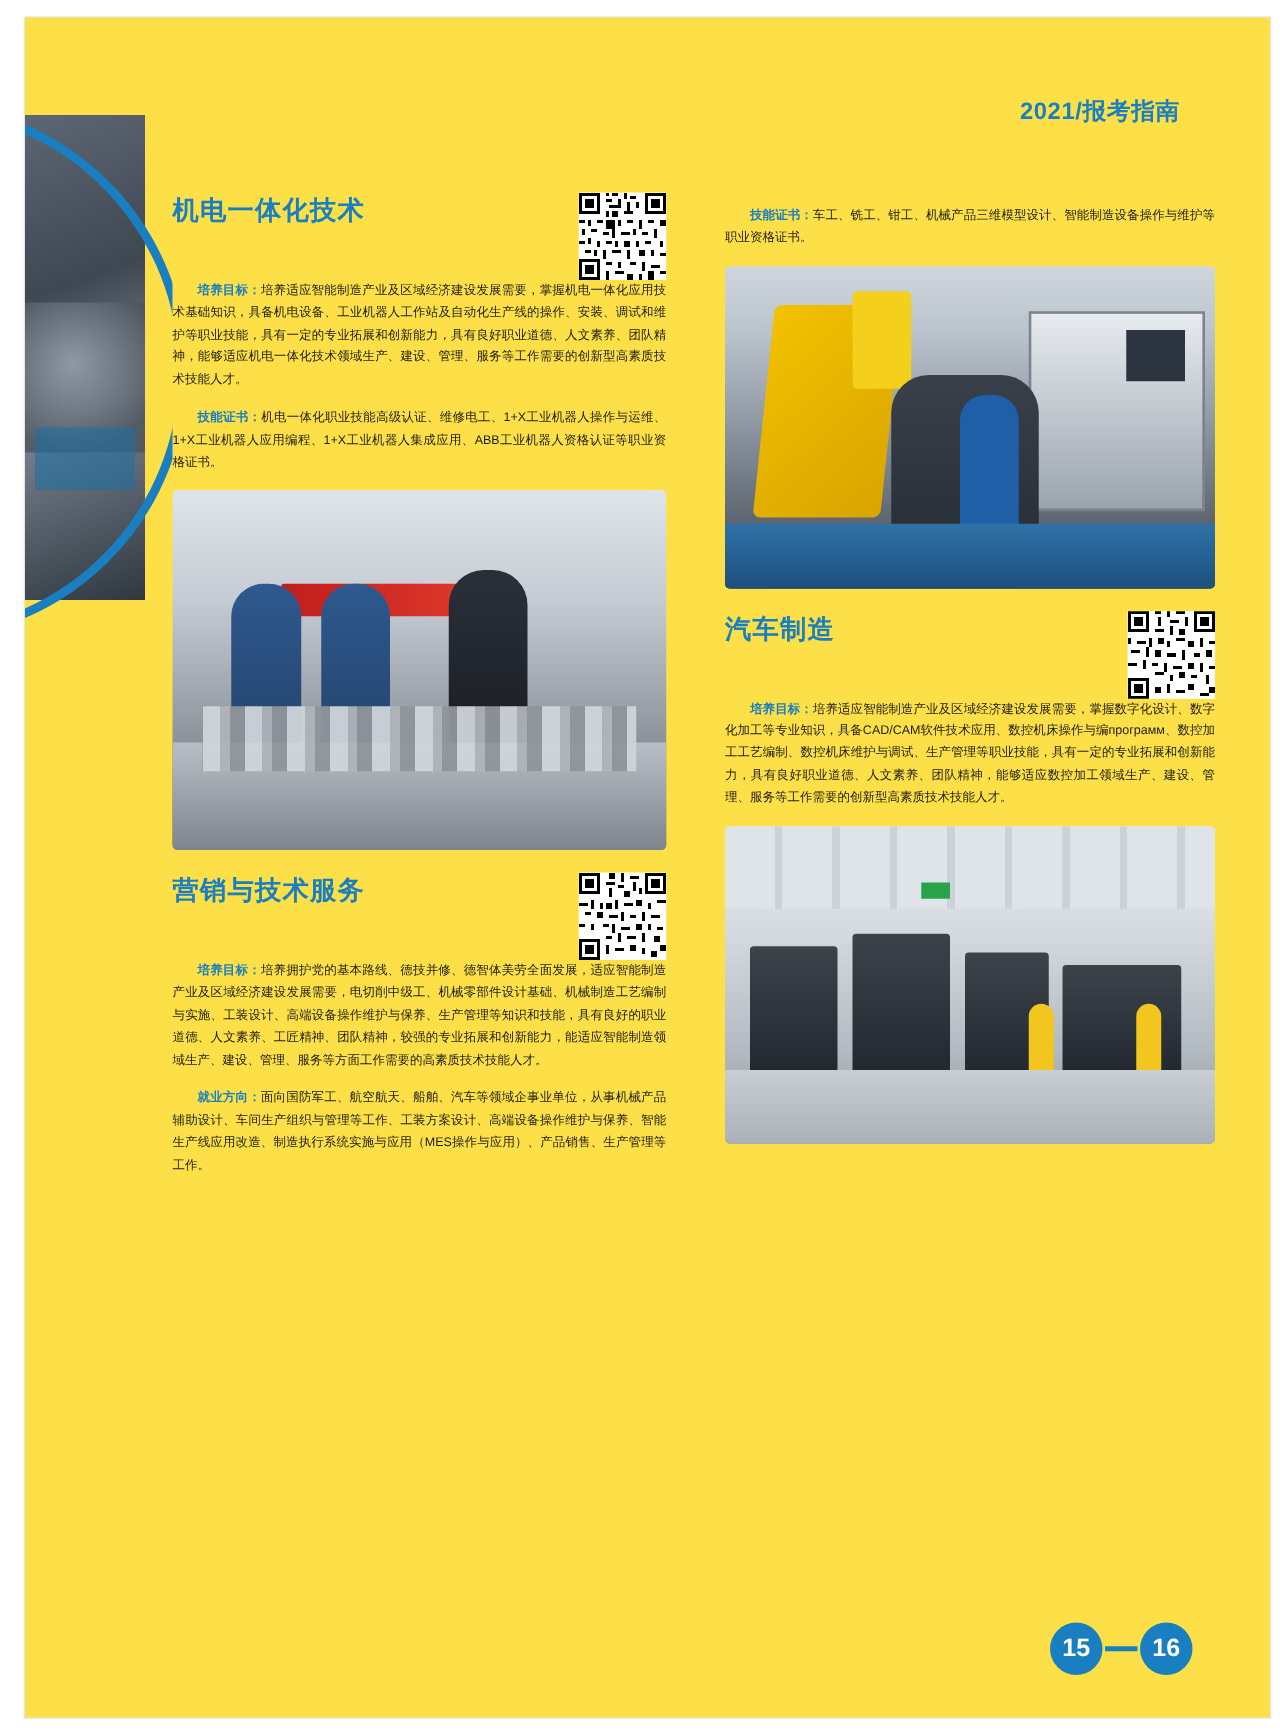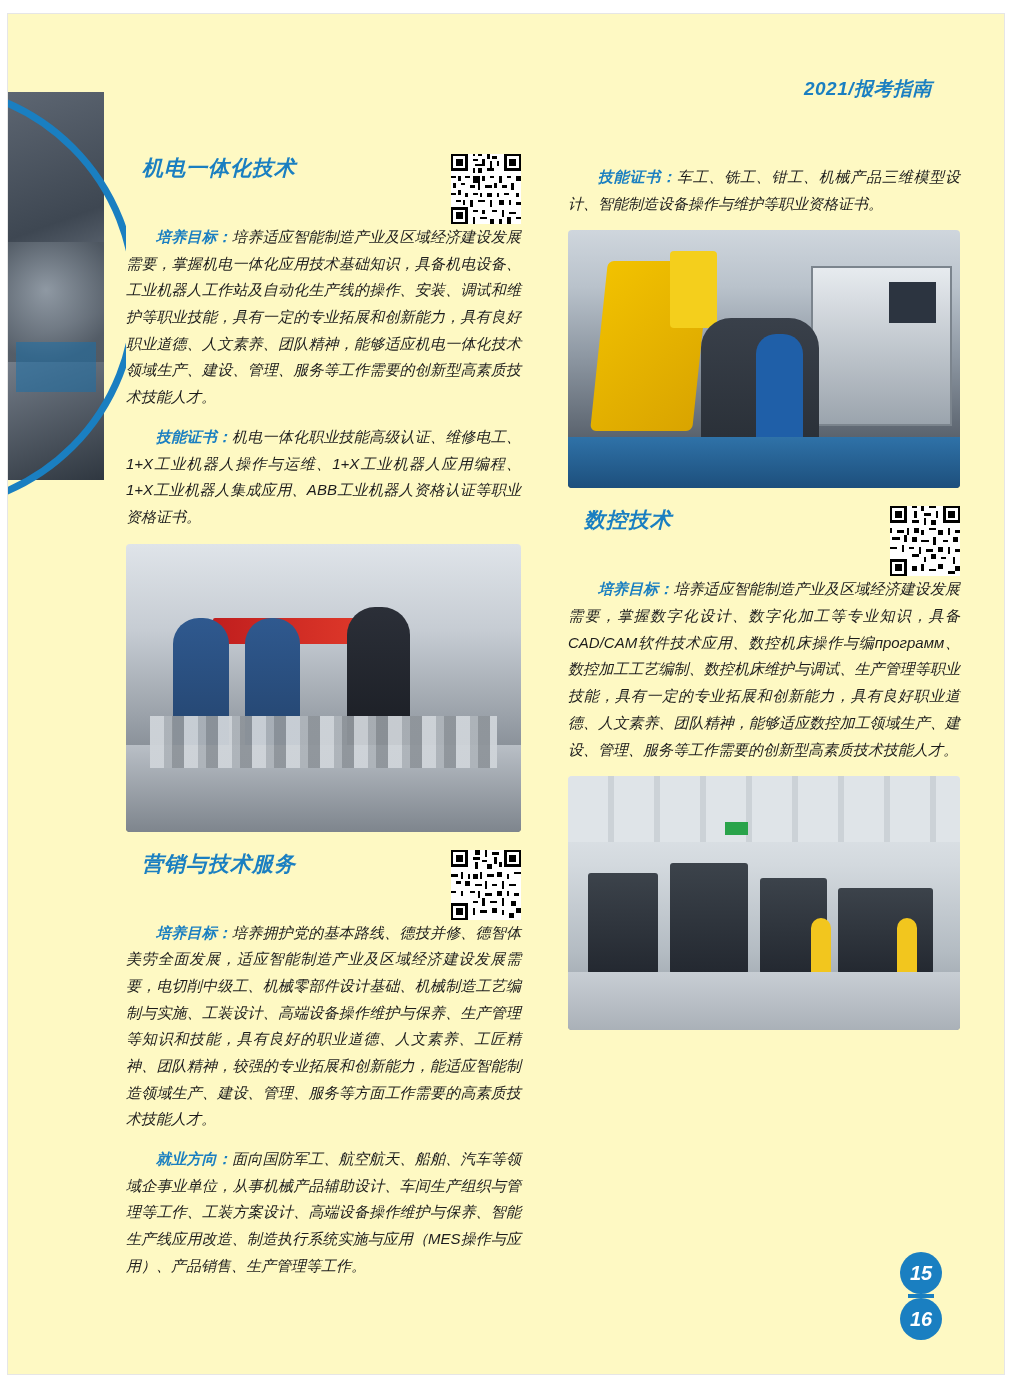--- a/index.html
+++ b/index.html
@@ -6,26 +6,25 @@
   html, body { margin:0; padding:0; }
   body {
     width:1024px; height:1388px;
     background:#ffffff;
     font-family:"Liberation Sans", sans-serif;
     position:relative;
     overflow:hidden;
   }
   .page {
     position:absolute;
-    left:8px; top:14px;
+    left:20px; top:14px;
     width:996px; height:1360px;
-    background:#fef9c3;
+    background:#fde047;
     box-shadow:0 0 0 1px #e6e6e6;
     overflow:hidden;
-    font-style:italic;
   }
 
   
   .header {
     position:absolute;
     right:72px; top:62px;
     font-size:19px;
     font-weight:bold;
     color:#1a7fc1;
     letter-spacing:0.5px;
@@ -83,32 +82,31 @@
     color:#1a7fc1;
     font-size:21px;
     font-weight:bold;
     margin:0 0 14px 0;
     letter-spacing:1px;
   }
   .title-row {
     display:flex;
     align-items:flex-start;
     justify-content:space-between;
-    margin-left:16px;
   }
   .qr {
     width:70px; height:70px;
     flex:0 0 70px;
     background:#fff;
     image-rendering:pixelated;
   }
 
   p.para {
     margin:0 0 13px 0;
-    font-size:15px;
+    font-size:10px;
     line-height:1.78;
     color:#1c1c1c;
     text-align:justify;
     text-indent:2em;
   }
   .lbl {
     color:#1a7fc1;
     font-weight:bold;
   }
 
@@ -235,21 +233,21 @@
   .ph-shop .exit {
     position:absolute; left:40%; top:18%;
     width:6%; height:5%;
     background:#29a34a;
   }
 
   
   .pagenum {
     position:absolute;
     right:62px; bottom:34px;
-    display:flex; align-items:center;flex-direction:column;
+    display:flex; align-items:center;
   }
   .circ {
     width:42px; height:42px;
     border-radius:50%;
     background:#1a7fc1;
     color:#fff;
     font-size:20px;
     font-weight:bold;
     display:flex; align-items:center; justify-content:center;
   }
@@ -434,21 +432,21 @@
       <div class="cnc"></div>
       <div class="cnc-screen"></div>
       <div class="arm"></div>
       <div class="arm2"></div>
       <div class="people"></div>
       <div class="person2"></div>
       <div class="floor"></div>
     </div>
 
     <div class="title-row">
-      <h2 class="section-title">数控技术</h2>
+      <h2 class="section-title">汽车制造</h2>
       <svg class="qr" viewBox="0 0 29 29" shape-rendering="crispEdges">
         <rect width="29" height="29" fill="#fff"></rect>
         <g fill="#000">
           <rect x="0" y="0" width="7" height="7"></rect>
             <rect x="1" y="1" width="5" height="5" fill="#fff"></rect>
             <rect x="2" y="2" width="3" height="3"></rect>
           <rect x="22" y="0" width="7" height="7"></rect>
             <rect x="23" y="1" width="5" height="5" fill="#fff"></rect>
             <rect x="24" y="2" width="3" height="3"></rect>
           <rect x="0" y="22" width="7" height="7"></rect>

